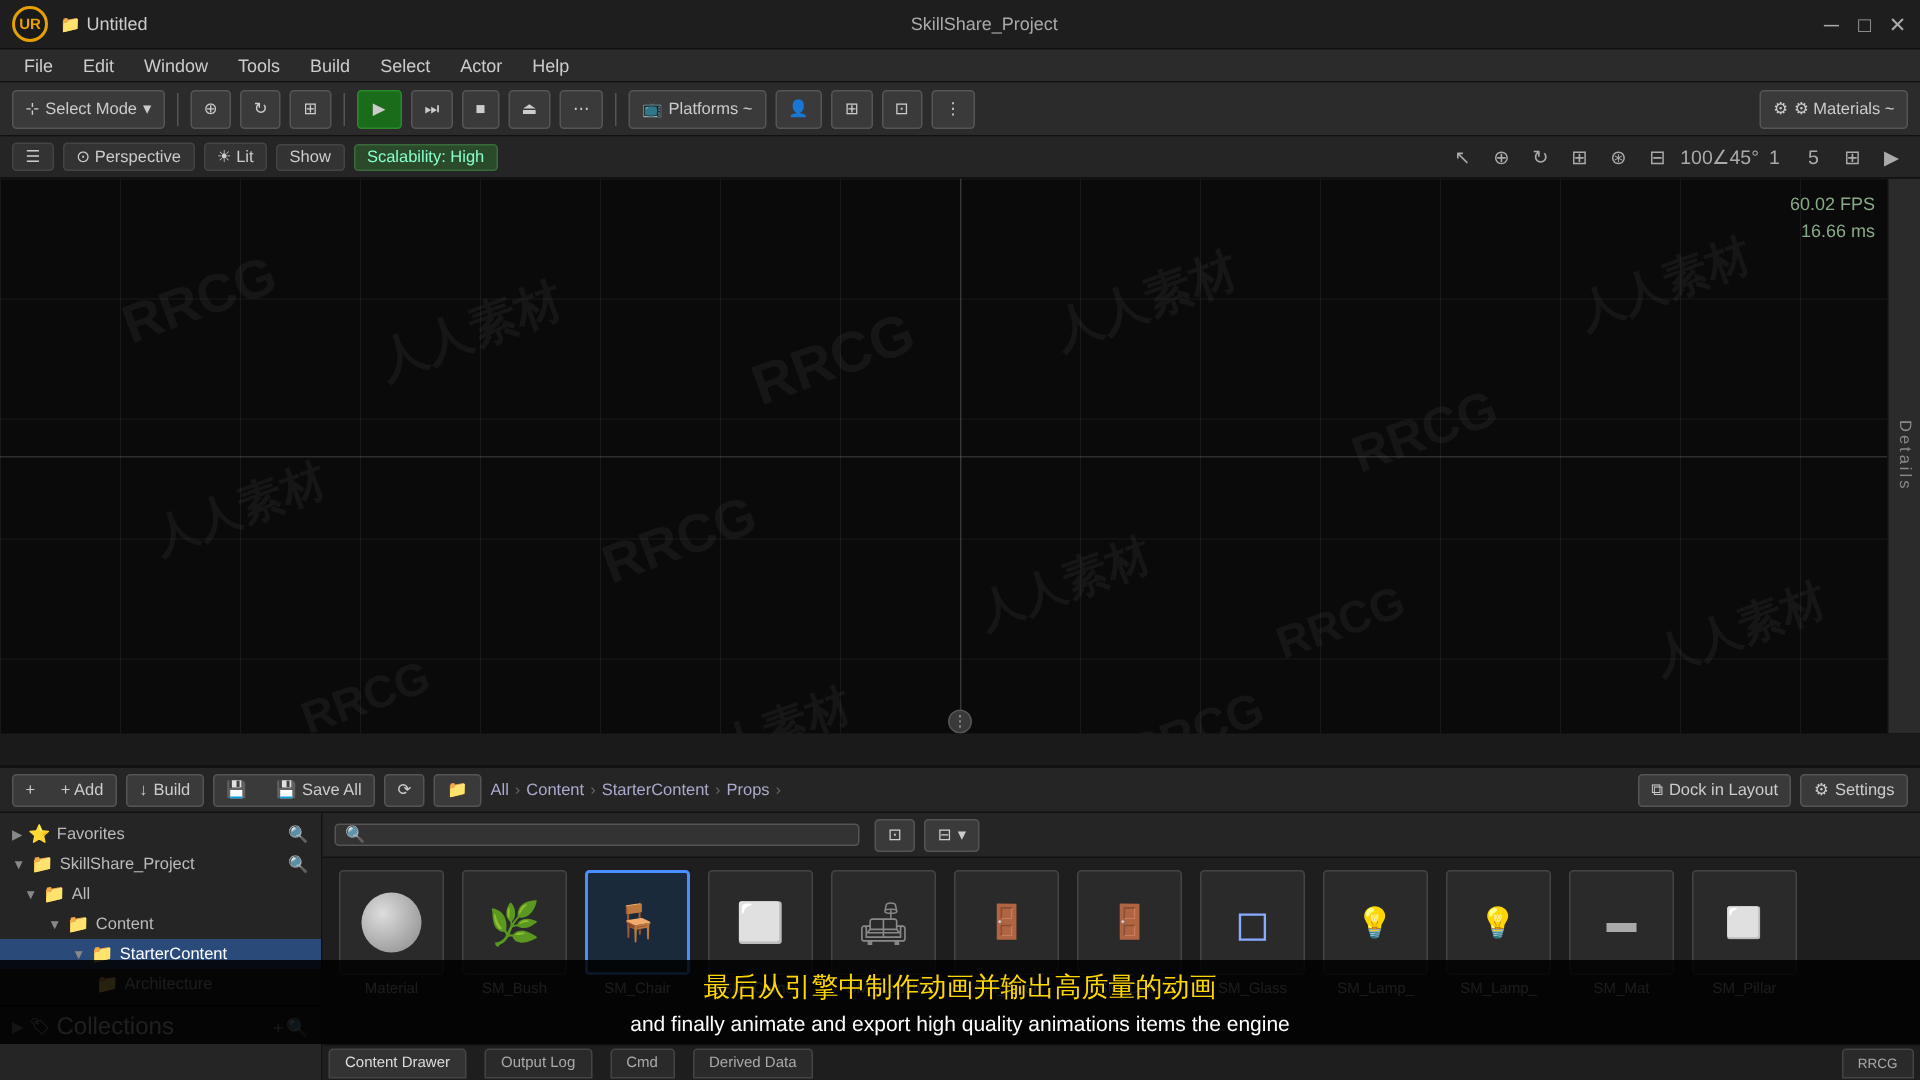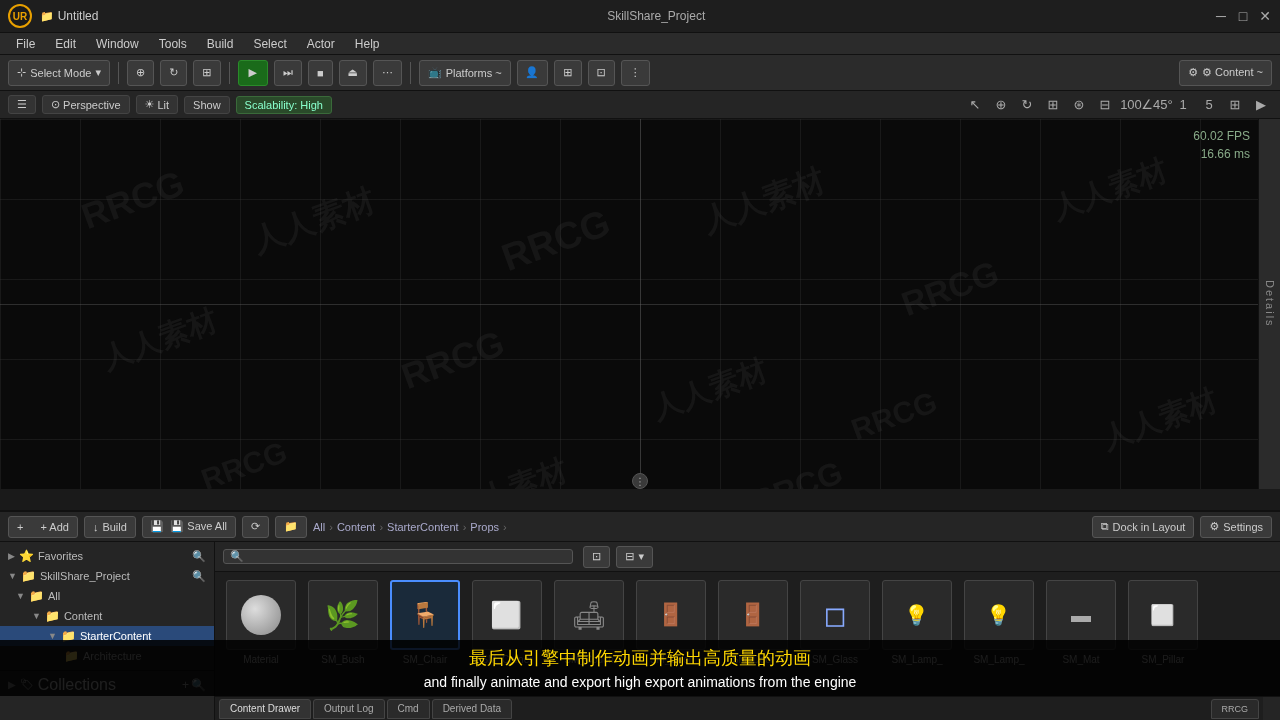--- a/index.html
+++ b/index.html
@@ -484,27 +484,27 @@
       padding: 0 8px;
       gap: 4px;
     }
     .collections-arrow { color: #888; font-size: 10px; }
 
     
     #bottom-tabs {
       position: fixed;
       bottom: 0;
       left: 215px;
-      right: 17px;
+      right: 0;
       height: 24px;
       background: #1e1e1e;
       border-top: 1px solid #111;
       display: flex;
       align-items: center;
-      gap: 2px;
+      gap: 12px;
       padding: 0 4px;
       overflow: hidden;
     }
     .bottom-tab {
       height: 20px;
       padding: 0 10px;
       background: #2a2a2a;
       border: 1px solid #444;
       border-radius: 3px 3px 0 0;
       color: #aaa;
@@ -624,21 +624,21 @@
   </div>
   <div class="toolbar-btn">
     <span>⊡</span>
   </div>
   <div class="toolbar-btn">
     <span>⋮</span>
   </div>
   <div id="toolbar-right">
     <div class="toolbar-btn">
       <span>⚙</span>
-      <span style="font-size:11px">⚙ Content ~</span>
+      <span style="font-size:11px">⚙ Materials ~</span>
     </div>
   </div>
 </div>
 
 <div id="viewport-toolbar">
   <div class="vp-btn">
     <span>☰</span>
   </div>
   <div class="vp-btn">
     <span>⊙</span>
@@ -721,21 +721,21 @@
     <div class="cb-btn">
       <span>+</span>
       <span style="margin-left:13px">+ Add</span>
     </div>
     <div class="cb-btn">
       <span>↓</span>
       <span> Build</span>
     </div>
     <div class="cb-btn">
       <span>💾</span>
-      <span style="margin-left:2px">💾 Save All</span>
+      <span style="margin-left:16px">💾 Save All</span>
     </div>
     <div class="cb-btn">
       <span>⟳</span>
     </div>
     <div class="cb-btn">
       <span>📁</span>
     </div>
     <div id="cb-breadcrumb">
       <span class="breadcrumb-item">All</span>
       <span class="breadcrumb-sep">›</span>
@@ -909,14 +909,14 @@
   <div class="bottom-tab">Output Log</div>
   <div class="bottom-tab">Cmd</div>
   <div class="bottom-tab">Derived Data</div>
   <div style="margin-left:auto;display:flex;align-items:center;gap:4px;">
     <div class="bottom-tab" style="font-size:9px;">RRCG</div>
   </div>
 </div>
 
 <div id="subtitle-bar">
   <div id="subtitle-cn">最后从引擎中制作动画并输出高质量的动画</div>
-  <div id="subtitle-en">and finally animate and export high export animations from the engine</div>
+  <div id="subtitle-en">and finally animate and export high quality animations items the engine</div>
 </div>
 
 </body></html>

